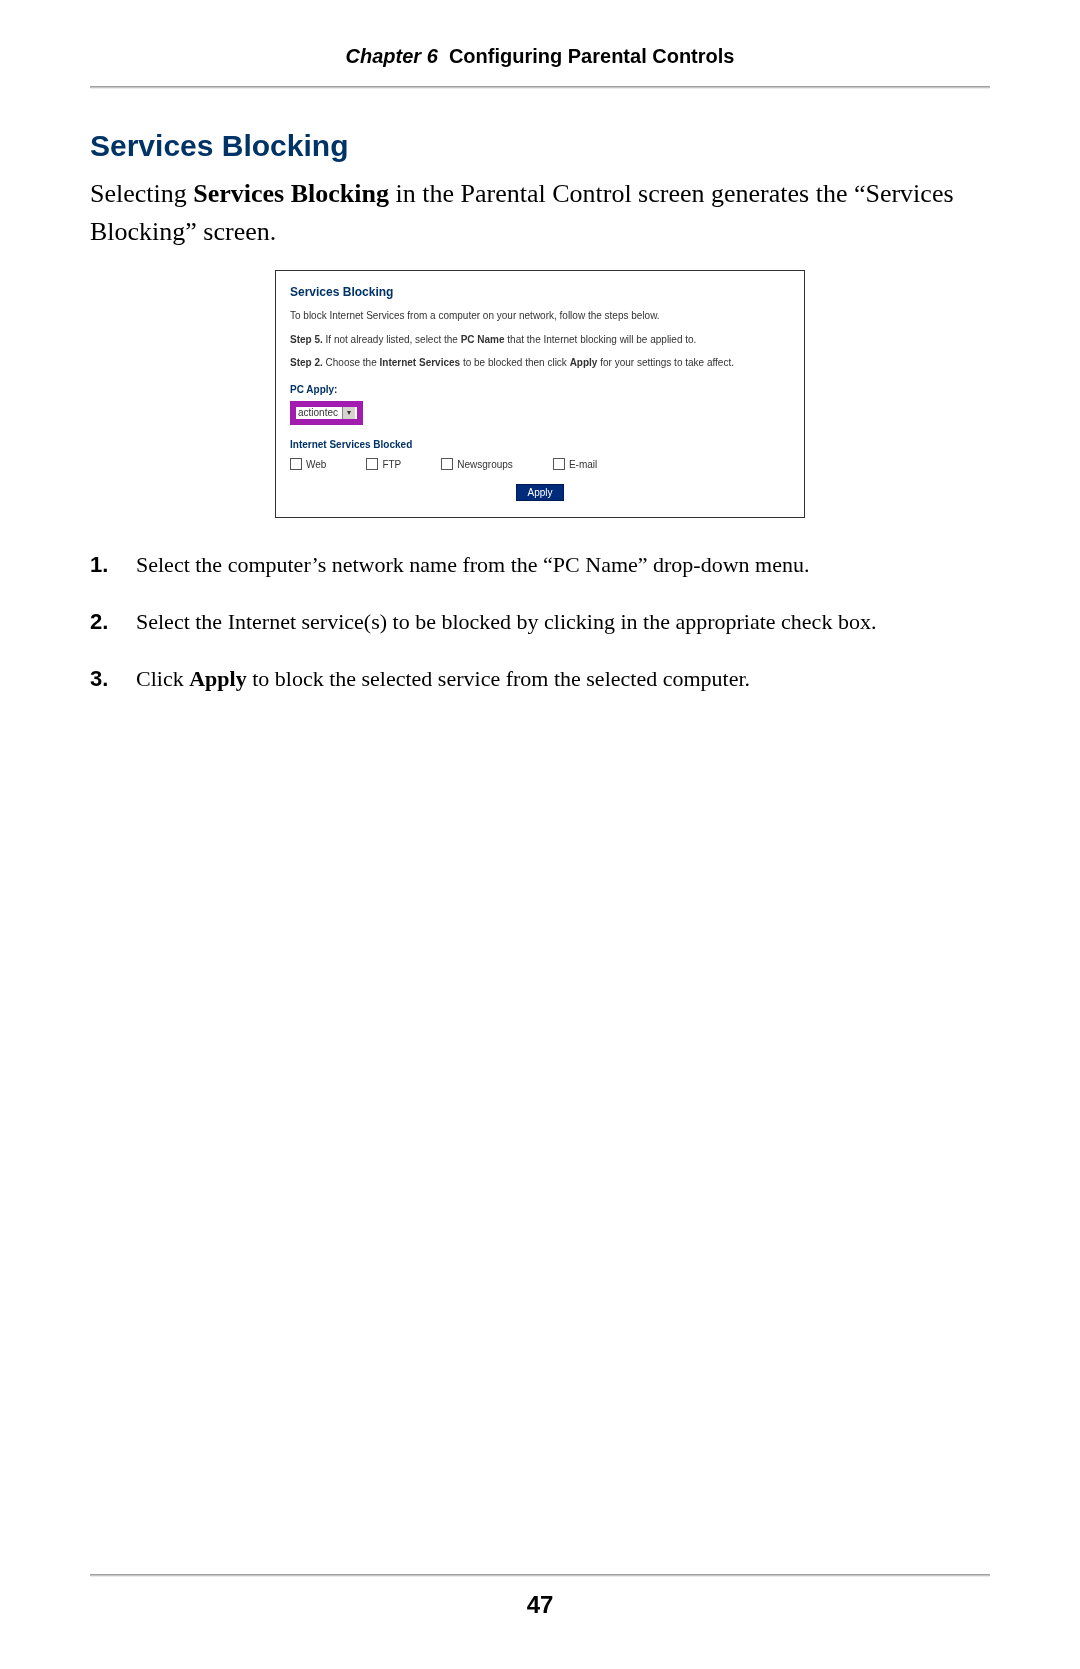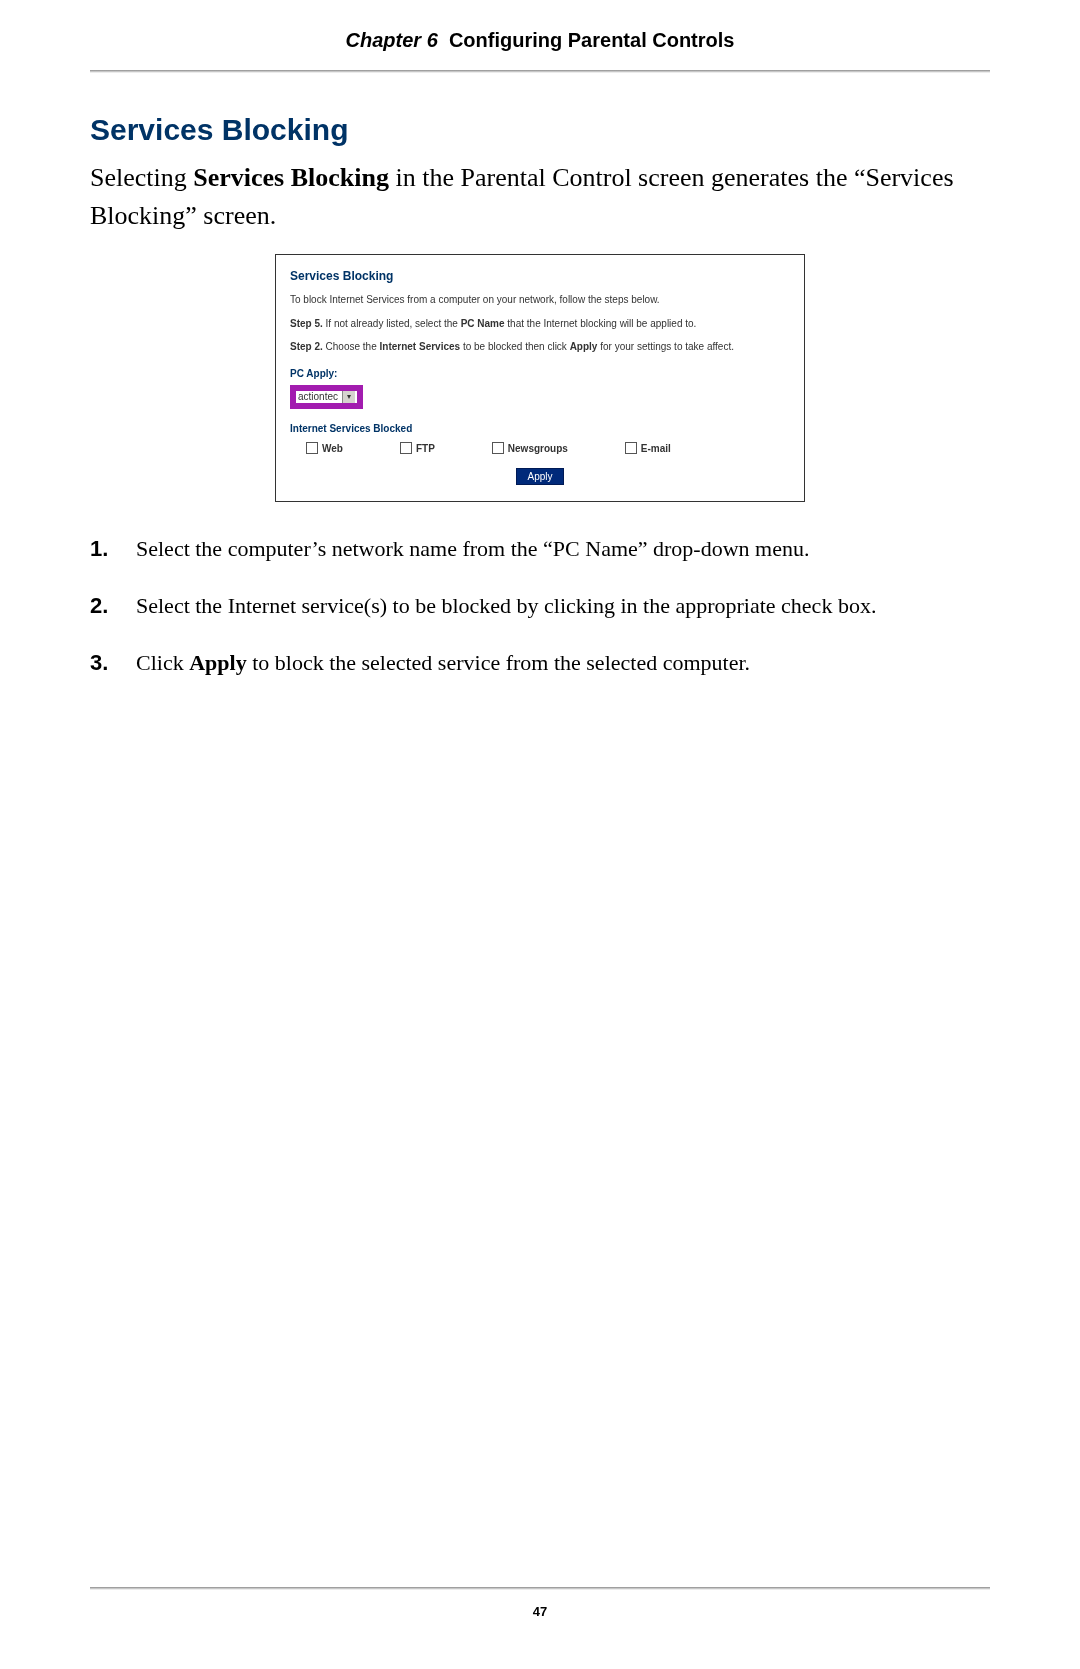--- a/index.html
+++ b/index.html
@@ -7,21 +7,21 @@
     padding: 0;
     background: #fff;
     width: 1080px;
     height: 1669px;
     font-family: Georgia, "Times New Roman", serif;
     color: #000;
   }
   .page {
     position: relative;
     box-sizing: border-box;
-    padding: 29px 90px 60px 90px;
+    padding: 45px 90px 60px 90px;
     height: 100%;
   }
   .chapter-header {
     text-align: center;
     font-family: Arial, Helvetica, sans-serif;
     font-size: 20px;
     color: #000;
     margin-bottom: 18px;
   }
   .chapter-header .chap-label {
@@ -92,23 +92,22 @@
     border-left: 1px solid #888;
     width: 12px;
     text-align: center;
     margin-left: 4px;
     font-size: 8px;
     line-height: 12px;
     vertical-align: middle;
   }
   .svc-row {
     display: flex;
-    gap: 57px;
-    margin: 8px 0 14px 16px;
-    font-weight: bold;
+    gap: 40px;
+    margin: 8px 0 14px 0;
   }
   .svc-item { display: flex; align-items: center; gap: 4px; white-space: nowrap; }
   .chk {
     display: inline-block;
     width: 10px; height: 10px;
     border: 1px solid #555;
     background: #fff;
   }
   .apply-wrap { text-align: center; }
   .apply-btn {
@@ -142,21 +141,21 @@
   .bottom-area {
     position: absolute;
     left: 90px;
     right: 90px;
     bottom: 50px;
   }
   .pagenum {
     text-align: center;
     font-family: Arial, Helvetica, sans-serif;
     font-weight: bold;
-    font-size: 13px;
+    font-size: 24px;
     margin-top: 14px;
   }
 </style>
 </head>
 <body>
 
 <div class="page">
 
   <div class="chapter-header">
     <span class="chap-label">Chapter 6</span>&nbsp;&nbsp;<span class="chap-title">Configuring Parental Controls</span>

